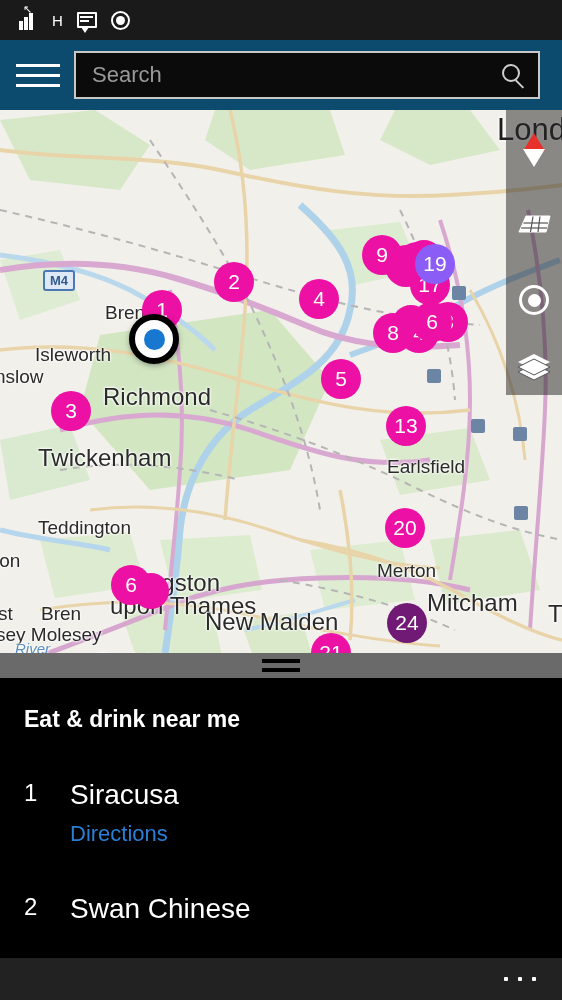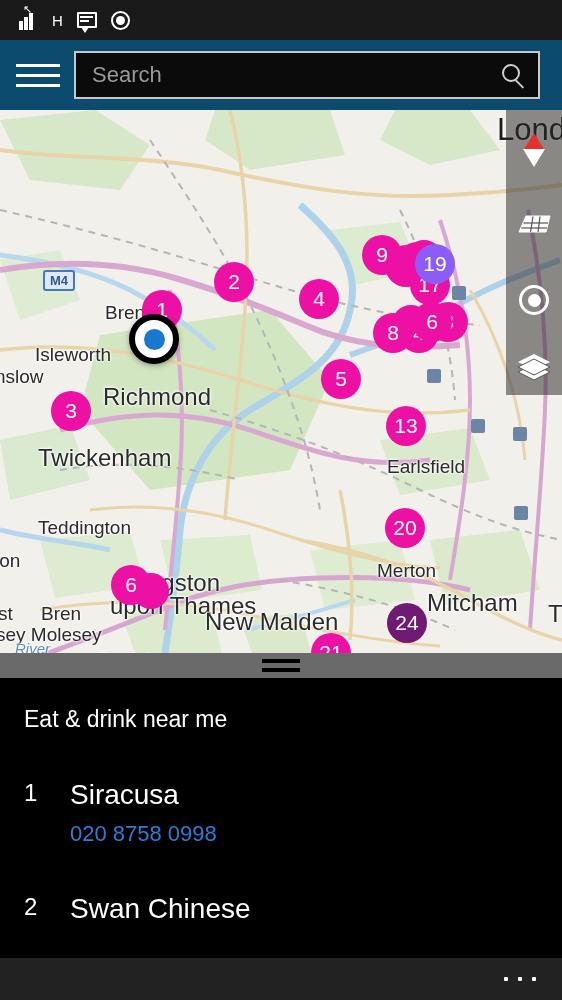--- a/index.html
+++ b/index.html
@@ -102,21 +102,21 @@
   .targeticon b{ width:13px;height:13px;background:#fff;border-radius:50%;display:block;}
 
   
   .dragbar{ position:absolute; top:653px; left:0; width:562px; height:25px;
      background:#6a6a6a; display:flex; flex-direction:column;
      align-items:center; justify-content:center; gap:5px; cursor:row-resize; }
   .dragbar span{ display:block; width:38px; height:4px; background:#000; }
 
   
   .panel{ position:absolute; top:678px; left:0; width:562px; height:960px; background:#000; }
-  .panel-title{ color:#fff; font-size:23px; font-weight:normal; padding:28px 0 0 24px; }
+  .panel-title{ color:#fff; font-size:23px; font-weight:bold; padding:28px 0 0 24px; }
   .result{ padding:46px 0 0 24px; display:flex; }
   .result .num{ color:#fff; font-size:24px; width:46px; flex:none; }
   .result .body{ flex:1; min-width:0; }
   .result .name{ color:#fff; font-size:28px; line-height:1.15; }
   .result .addr{ color:#bdbdbd; font-size:21px; margin-top:7px; white-space:nowrap;
      overflow:hidden; }
   .result .links{ margin-top:10px; display:flex; gap:33px; }
   .result .links a{ color:#2a7fd4; font-size:22px; text-decoration:none; cursor:pointer; }
 
   
@@ -322,21 +322,21 @@
   </div>
 
   <div class="panel">
     <div class="panel-title">Eat &amp; drink near me</div>
 
     <div class="result">
       <div class="num">1</div>
       <div class="body">
         <div class="name">Siracusa</div>
         <div class="links">
-          <a>020 8758 0998</a>
+          <a>Directions</a>
         </div>
       </div>
     </div>
 
     <div class="result">
       <div class="num">2</div>
       <div class="body">
         <div class="name">Swan Chinese</div>
       </div>
     </div>

